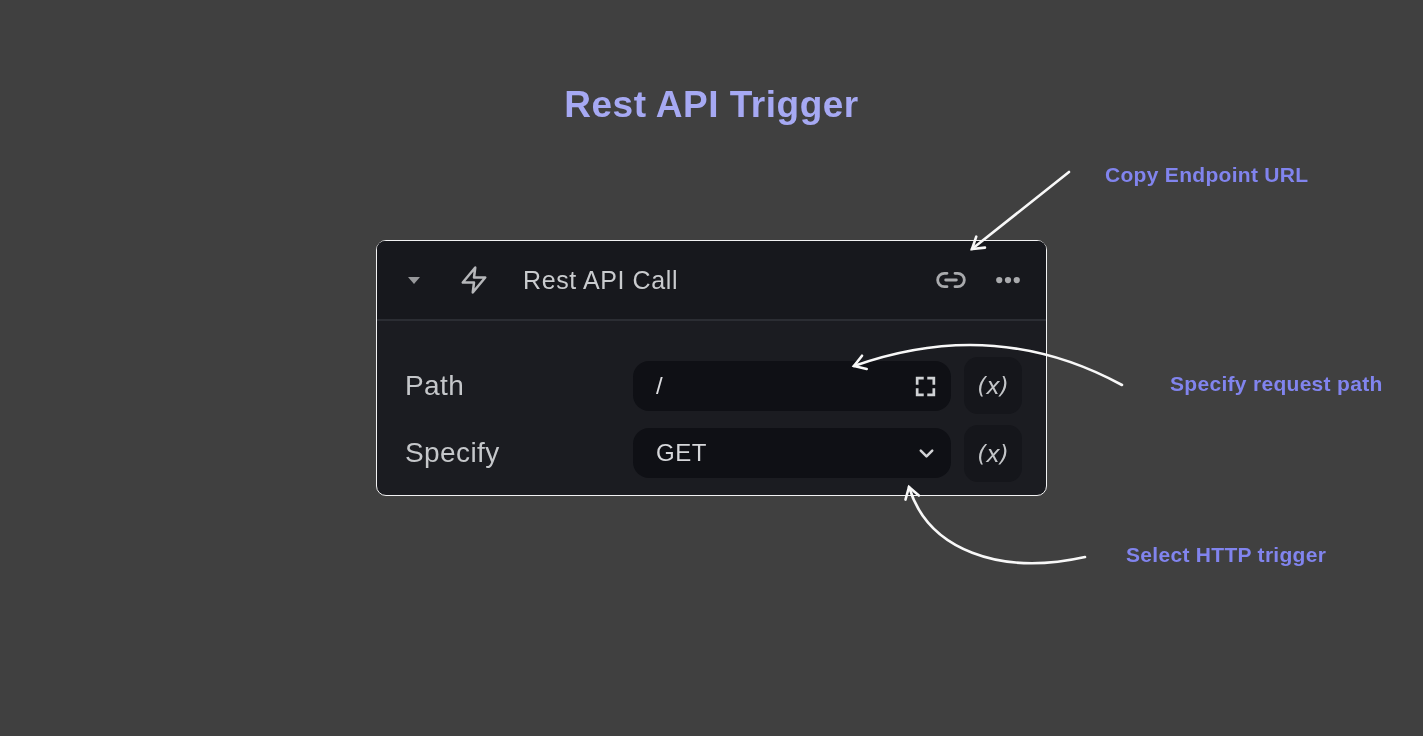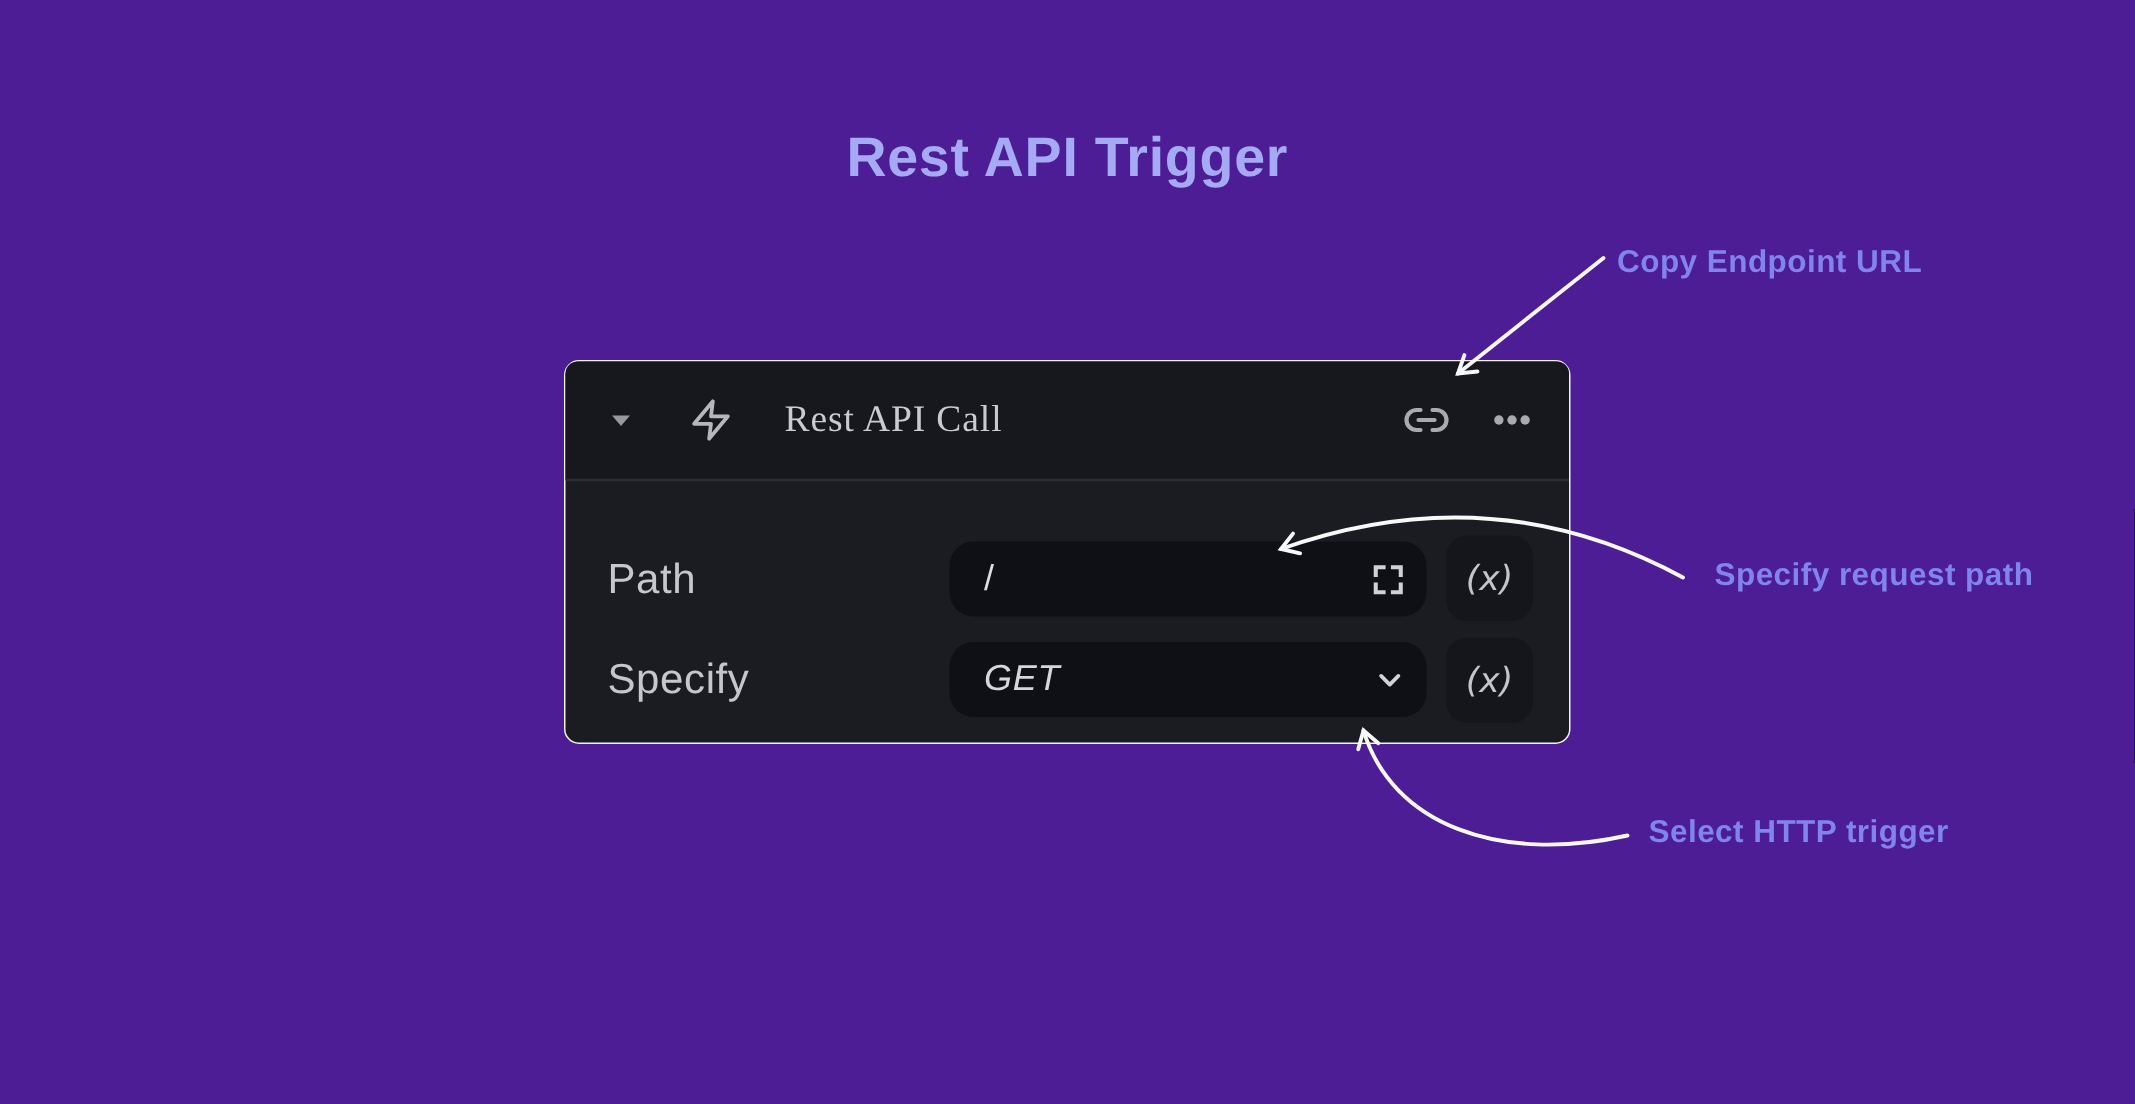--- a/index.html
+++ b/index.html
@@ -1,18 +1,18 @@
 <!DOCTYPE html>
 <html><head>
 <meta charset="utf-8">
 <style>
   html, body { margin: 0; padding: 0; background: #0e0f13; }
   .page {
     position: relative; width: 1423px; height: 736px;
-    background: #4c1d95; overflow: hidden;
+    background: #404040; overflow: hidden;
     font-family: "Liberation Sans", sans-serif;
   }
   .page-title {
     position: absolute; top: 84px; left: 0; width: 100%;
     text-align: center; font-size: 37px; font-weight: 700;
     color: #a6a9f3; letter-spacing: 0.5px; margin: 0; z-index: 1;
   }
   
   .card {
     position: absolute; left: 376px; top: 240px; width: 671px; height: 256px;
@@ -23,60 +23,60 @@
     position: absolute; top: 0; left: 0; right: 0; height: 80px;
     display: flex; align-items: center;
     padding: 0 23px 0 30px; box-sizing: border-box;
     background: #17181d; border-radius: 8px 8px 0 0;
     border-bottom: 2px solid #2b2d33;
   }
   .collapse-tri { flex: 0 0 auto; cursor: pointer; display: flex; }
   .bolt { flex: 0 0 auto; margin-left: 38px; display: flex; }
   .card-title {
     margin-left: 34px; font-size: 25px; font-weight: 500;
-    color: #c9cbce; letter-spacing: 0.6px; white-space: nowrap; font-family: Liberation Serif, serif;
+    color: #c9cbce; letter-spacing: 0.6px; white-space: nowrap;
   }
   .header-spacer { flex: 1; }
   .icon-btn { flex: 0 0 auto; display: flex; align-items: center; justify-content: center; cursor: pointer; }
   .ellipsis-btn { margin-left: 26px; }
   
   .row-label {
     position: absolute; left: 28px; height: 50px; line-height: 50px;
     font-size: 28px; color: #c5c7ca; letter-spacing: 0.4px;
   }
   .label-path { top: 120px; }
   .label-method { top: 187px; }
   .field {
     position: absolute; left: 256px; width: 318px; height: 50px;
     background: #0f1015; border-radius: 16px;
     display: flex; align-items: center;
     padding: 0 13px 0 23px; box-sizing: border-box; cursor: pointer;
   }
   .field-path { top: 120px; }
-  .field-method { top: 187px; font-style: italic; }
+  .field-method { top: 187px; }
   .field input {
     flex: 1; min-width: 0; background: transparent; border: none; outline: none;
     font-size: 24px; color: #dcdde0; font-family: "Liberation Sans", sans-serif;
     padding: 0;
   }
   .field-value { flex: 1; font-size: 24px; color: #d6d7da; letter-spacing: 0.5px; }
   .field-trailing { flex: 0 0 auto; display: flex; }
   .fx-btn {
     position: absolute; left: 587px; width: 58px; height: 57px;
     background: #15161b; border-radius: 14px;
     display: flex; align-items: center; justify-content: center;
     font-size: 23px; font-style: italic; color: #c3c5c8;
     font-family: "DejaVu Sans", sans-serif; cursor: pointer;
   }
   .fx-path { top: 116px; }
   .fx-method { top: 184px; }
   
   .annotation {
     position: absolute; font-size: 21px; font-weight: 700;
-    color: #8184ee; letter-spacing: 0.3px; white-space: nowrap; z-index: 2;
+    color: #8184ee; letter-spacing: 0.3px; white-space: nowrap; z-index: 2; margin-left: 27px;
   }
   .ann-copy    { left: 1078px; top: 163px; }
   .ann-path    { left: 1143px; top: 372px; }
   .ann-method  { left: 1099px; top: 543px; }
   .arrow-layer {
     position: absolute; inset: 0; z-index: 3; pointer-events: none;
   }
 </style>
 </head>
 <body>

